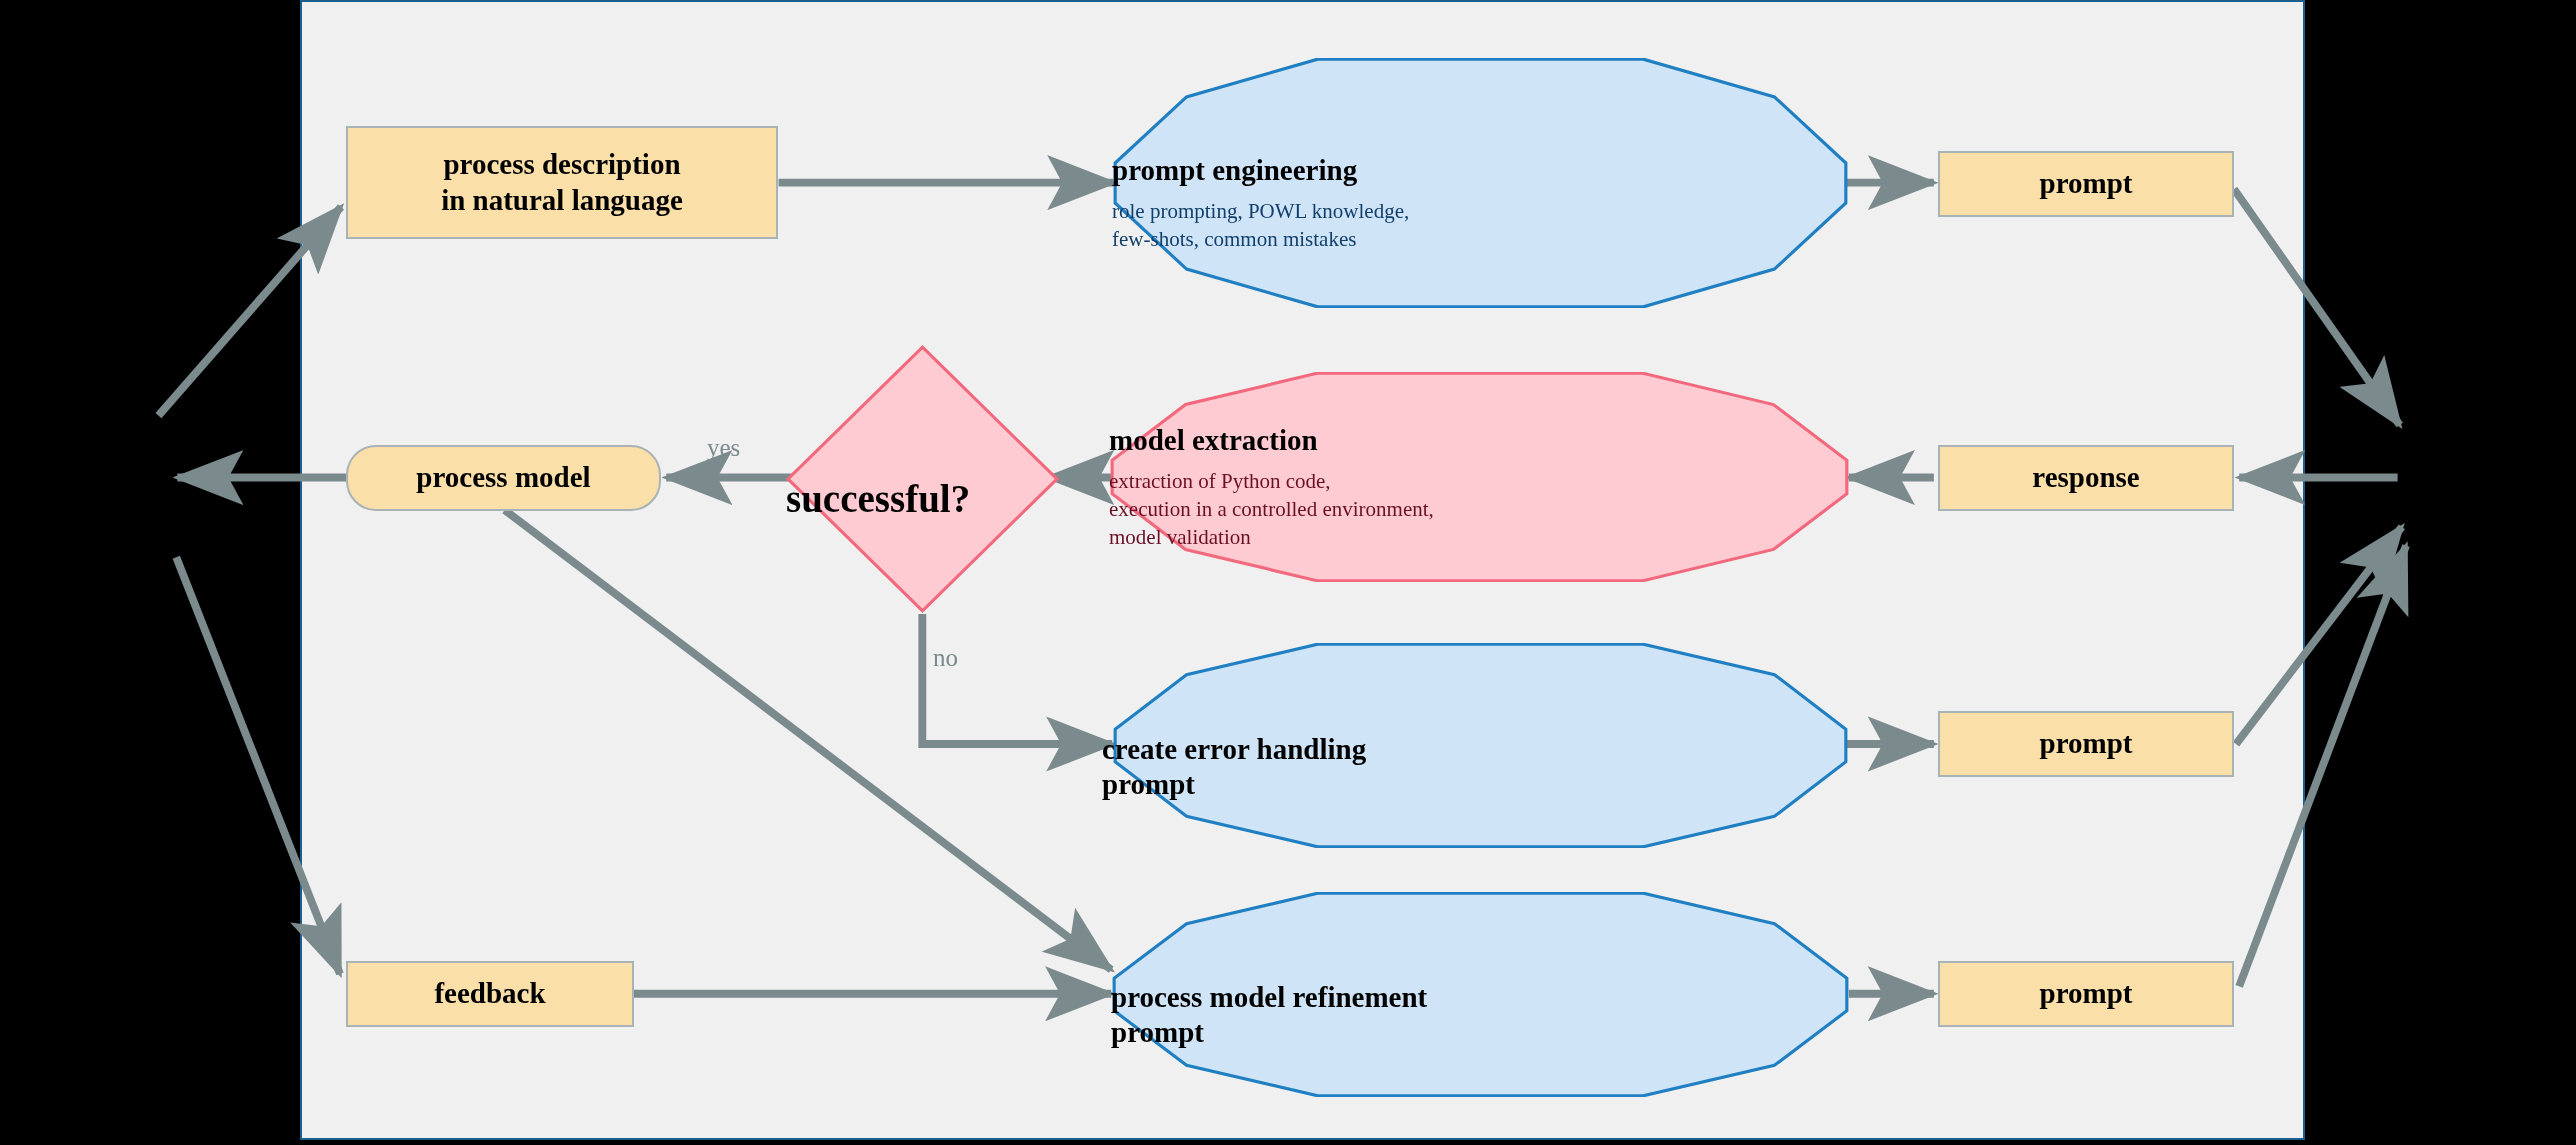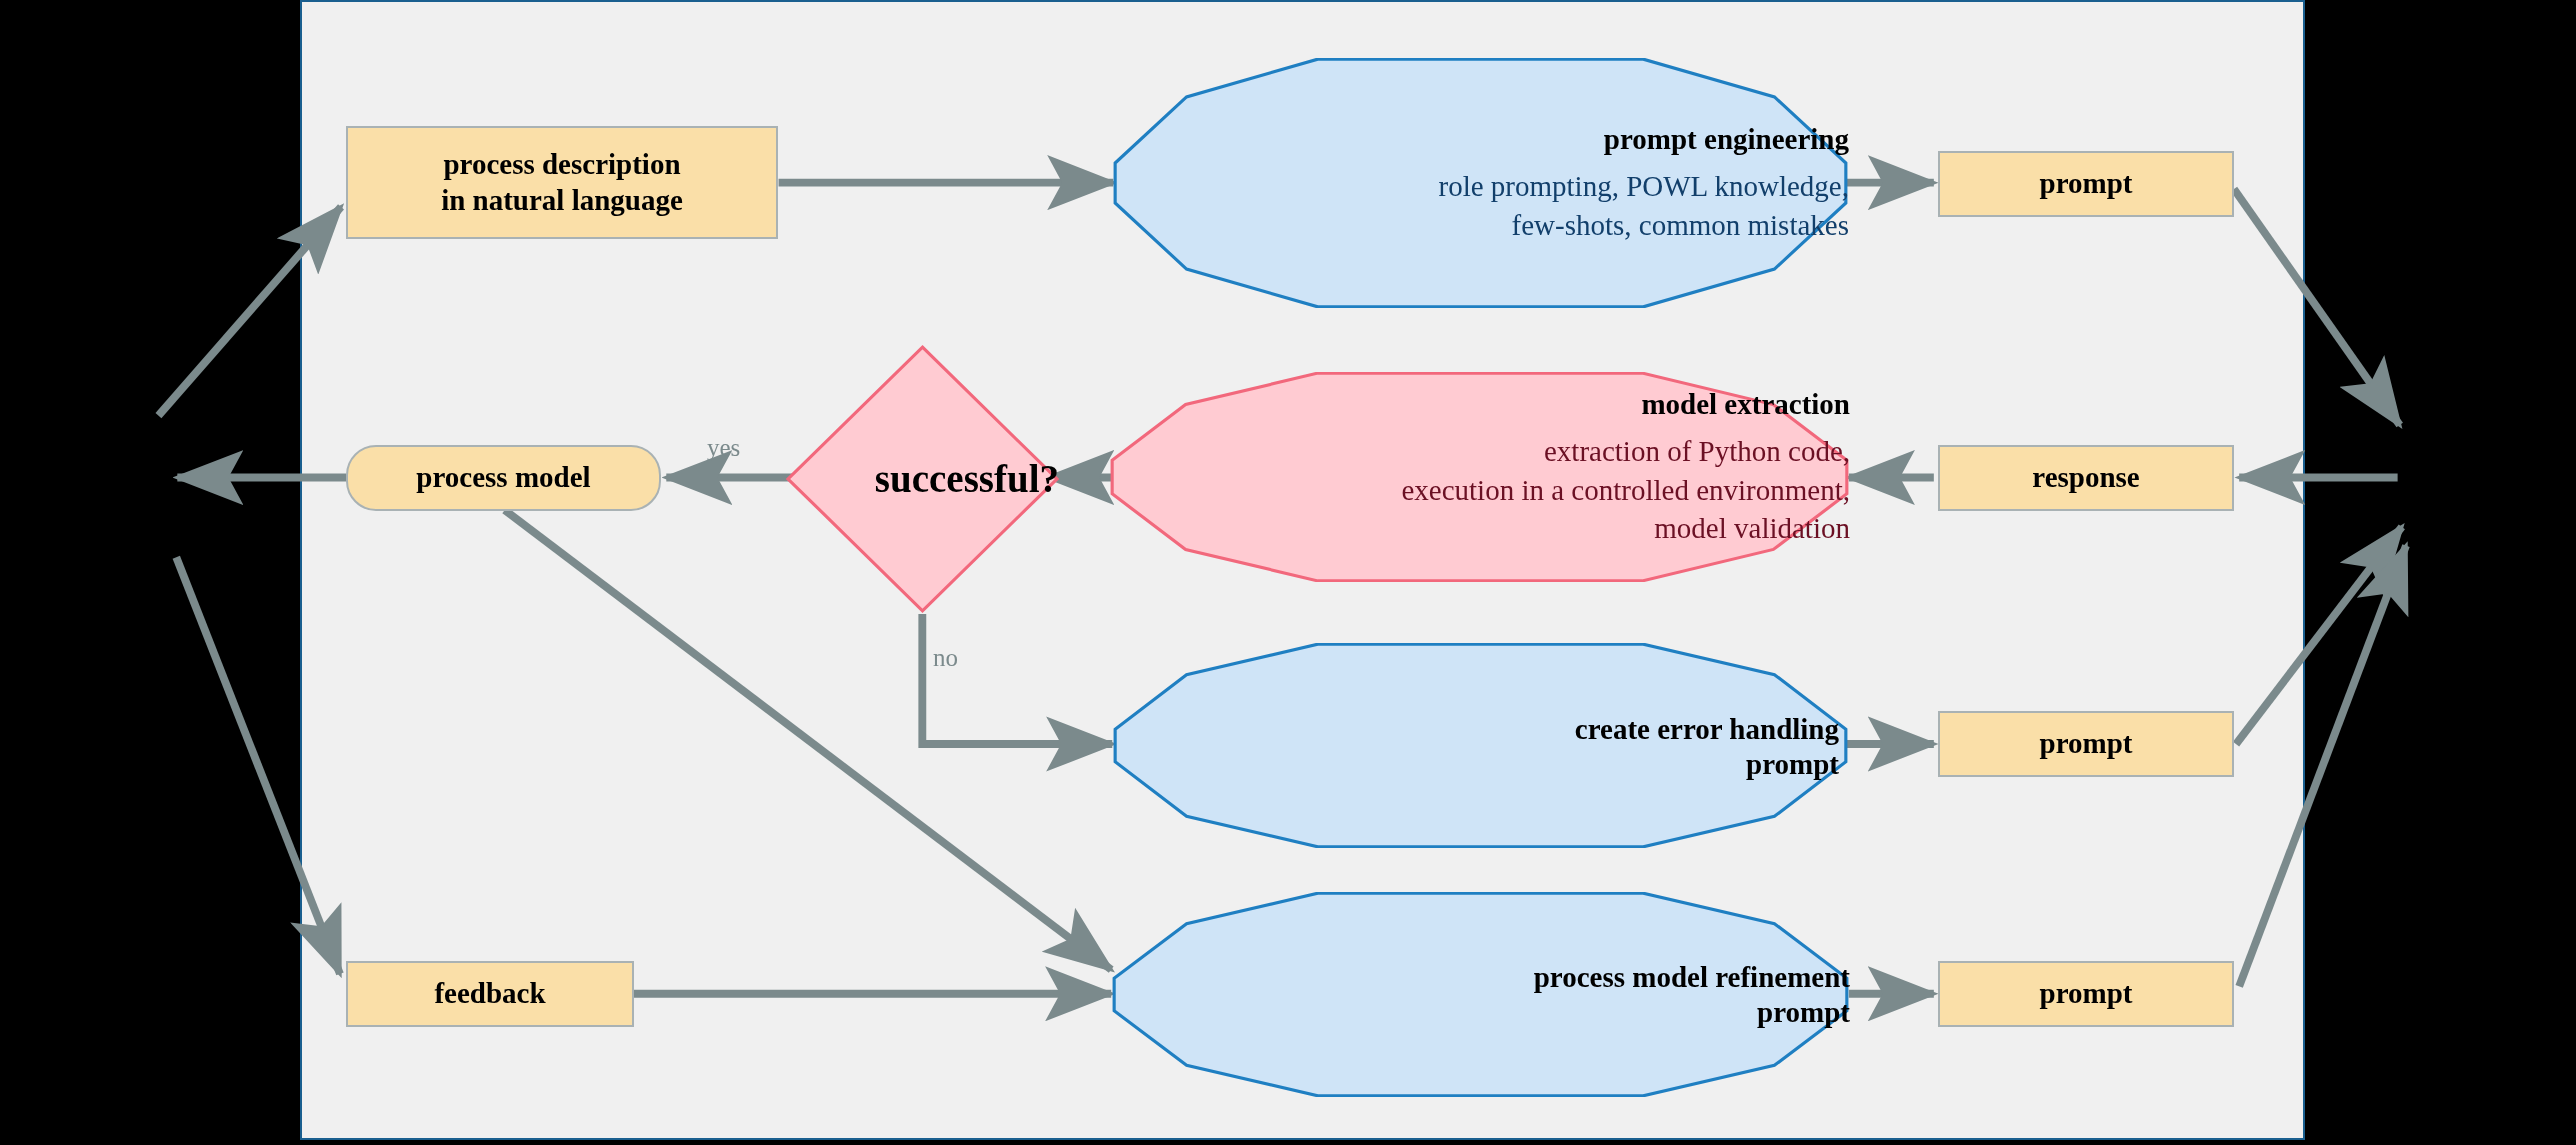--- a/index.html
+++ b/index.html
@@ -55,33 +55,34 @@
     line-height: 1.22;
     font-size: 29px;
   }
   .poly {
     position: absolute;
   }
   .poly-label {
     position: absolute;
     display: flex;
     flex-direction: column;
-    align-items: flex-end;
+    align-items: flex-start;
     justify-content: center;
     text-align: center;
     pointer-events: none;
+    margin-top: 20px;
   }
   .poly-label .ttl {
     font-weight: bold;
     color: #000000;
     font-size: 29px;
     line-height: 1.2;
   }
   .poly-label .sub {
-    font-size: 29px;
+    font-size: 21px;
     line-height: 1.32;
     margin-top: 10.5px;
     font-family: Liberation Serif, serif;
   }
   .sub-blue { color: #123f6b; }
   .sub-pink { color: #6b1024; }
   .diamond-label .ttl { font-size: 39px; }
   .edge-label {
     position: absolute;
     color: #7b8a8c;

